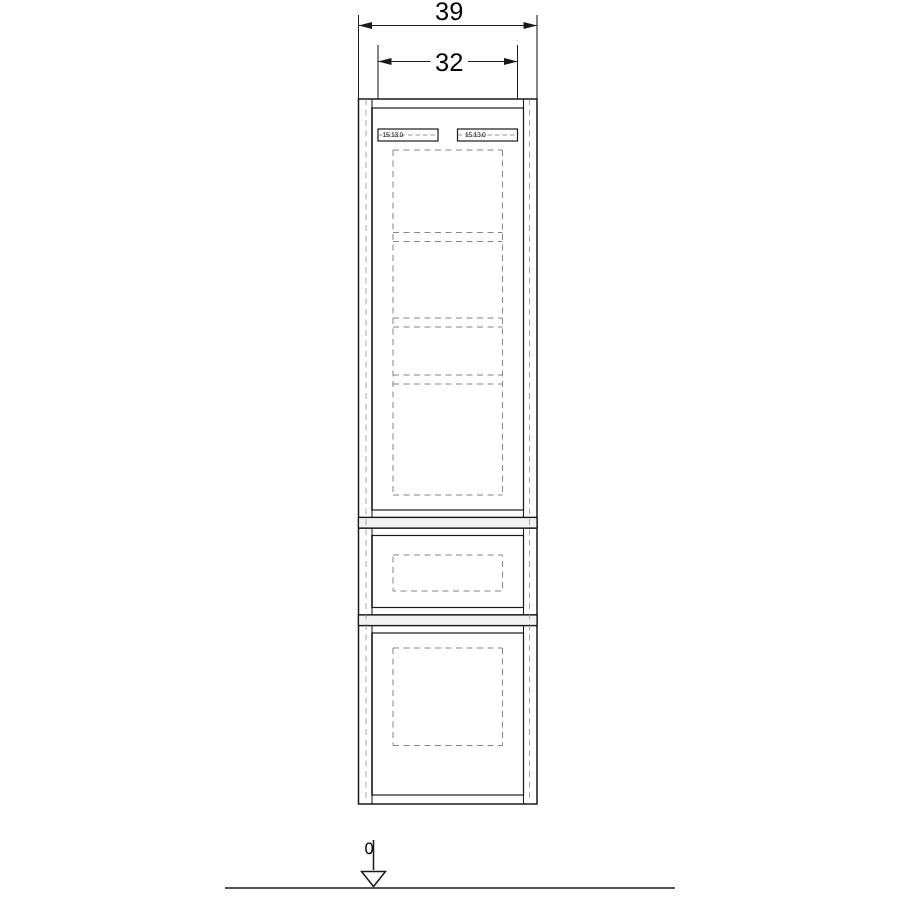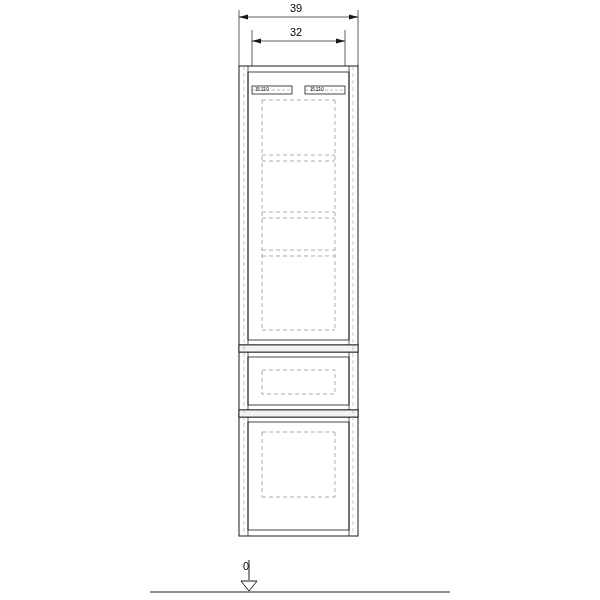--- a/index.html
+++ b/index.html
@@ -23,21 +23,21 @@
     position: absolute;
     top: 0;
     left: 0;
     width: 600px;
     height: 600px;
     display: block;
   }
   .dim-label {
     position: absolute;
     font-family: "Liberation Sans", sans-serif;
-    font-size: 11px;
+    font-size: 17px;
     line-height: 12px;
     color: #000000;
     background: #ffffff;
     padding: 0 3px;
     white-space: nowrap;
   }
   .hinge-label {
     position: absolute;
     font-family: "Liberation Sans", sans-serif;
     font-size: 4.5px;
@@ -157,21 +157,21 @@
     <g stroke="#1a1a1a" stroke-width="1" fill="none">
       <line x1="150" y1="592" x2="450" y2="592"></line>
       <line x1="249" y1="560" x2="249" y2="580"></line>
       <polygon points="241,581 257,581 249,591" fill="#ffffff" stroke="#1a1a1a" stroke-width="1"></polygon>
     </g>
 
   </svg>
 
   <div class="dim-label" style="left:287px; top:2px;">39</div>
 
-  <div class="dim-label" style="left:287px; top:26px;">32</div>
+  <div class="dim-label" style="left:287px; top:36px;">32</div>
 
   <div class="hinge-label" style="left:255px; top:87px;">15.13.0</div>
 
   <div class="hinge-label" style="left:310px; top:87px;">15.13.0</div>
 
   <div class="zero-label" style="left:243px; top:560px;">0</div>
 
 </div>
 
 </body></html>

